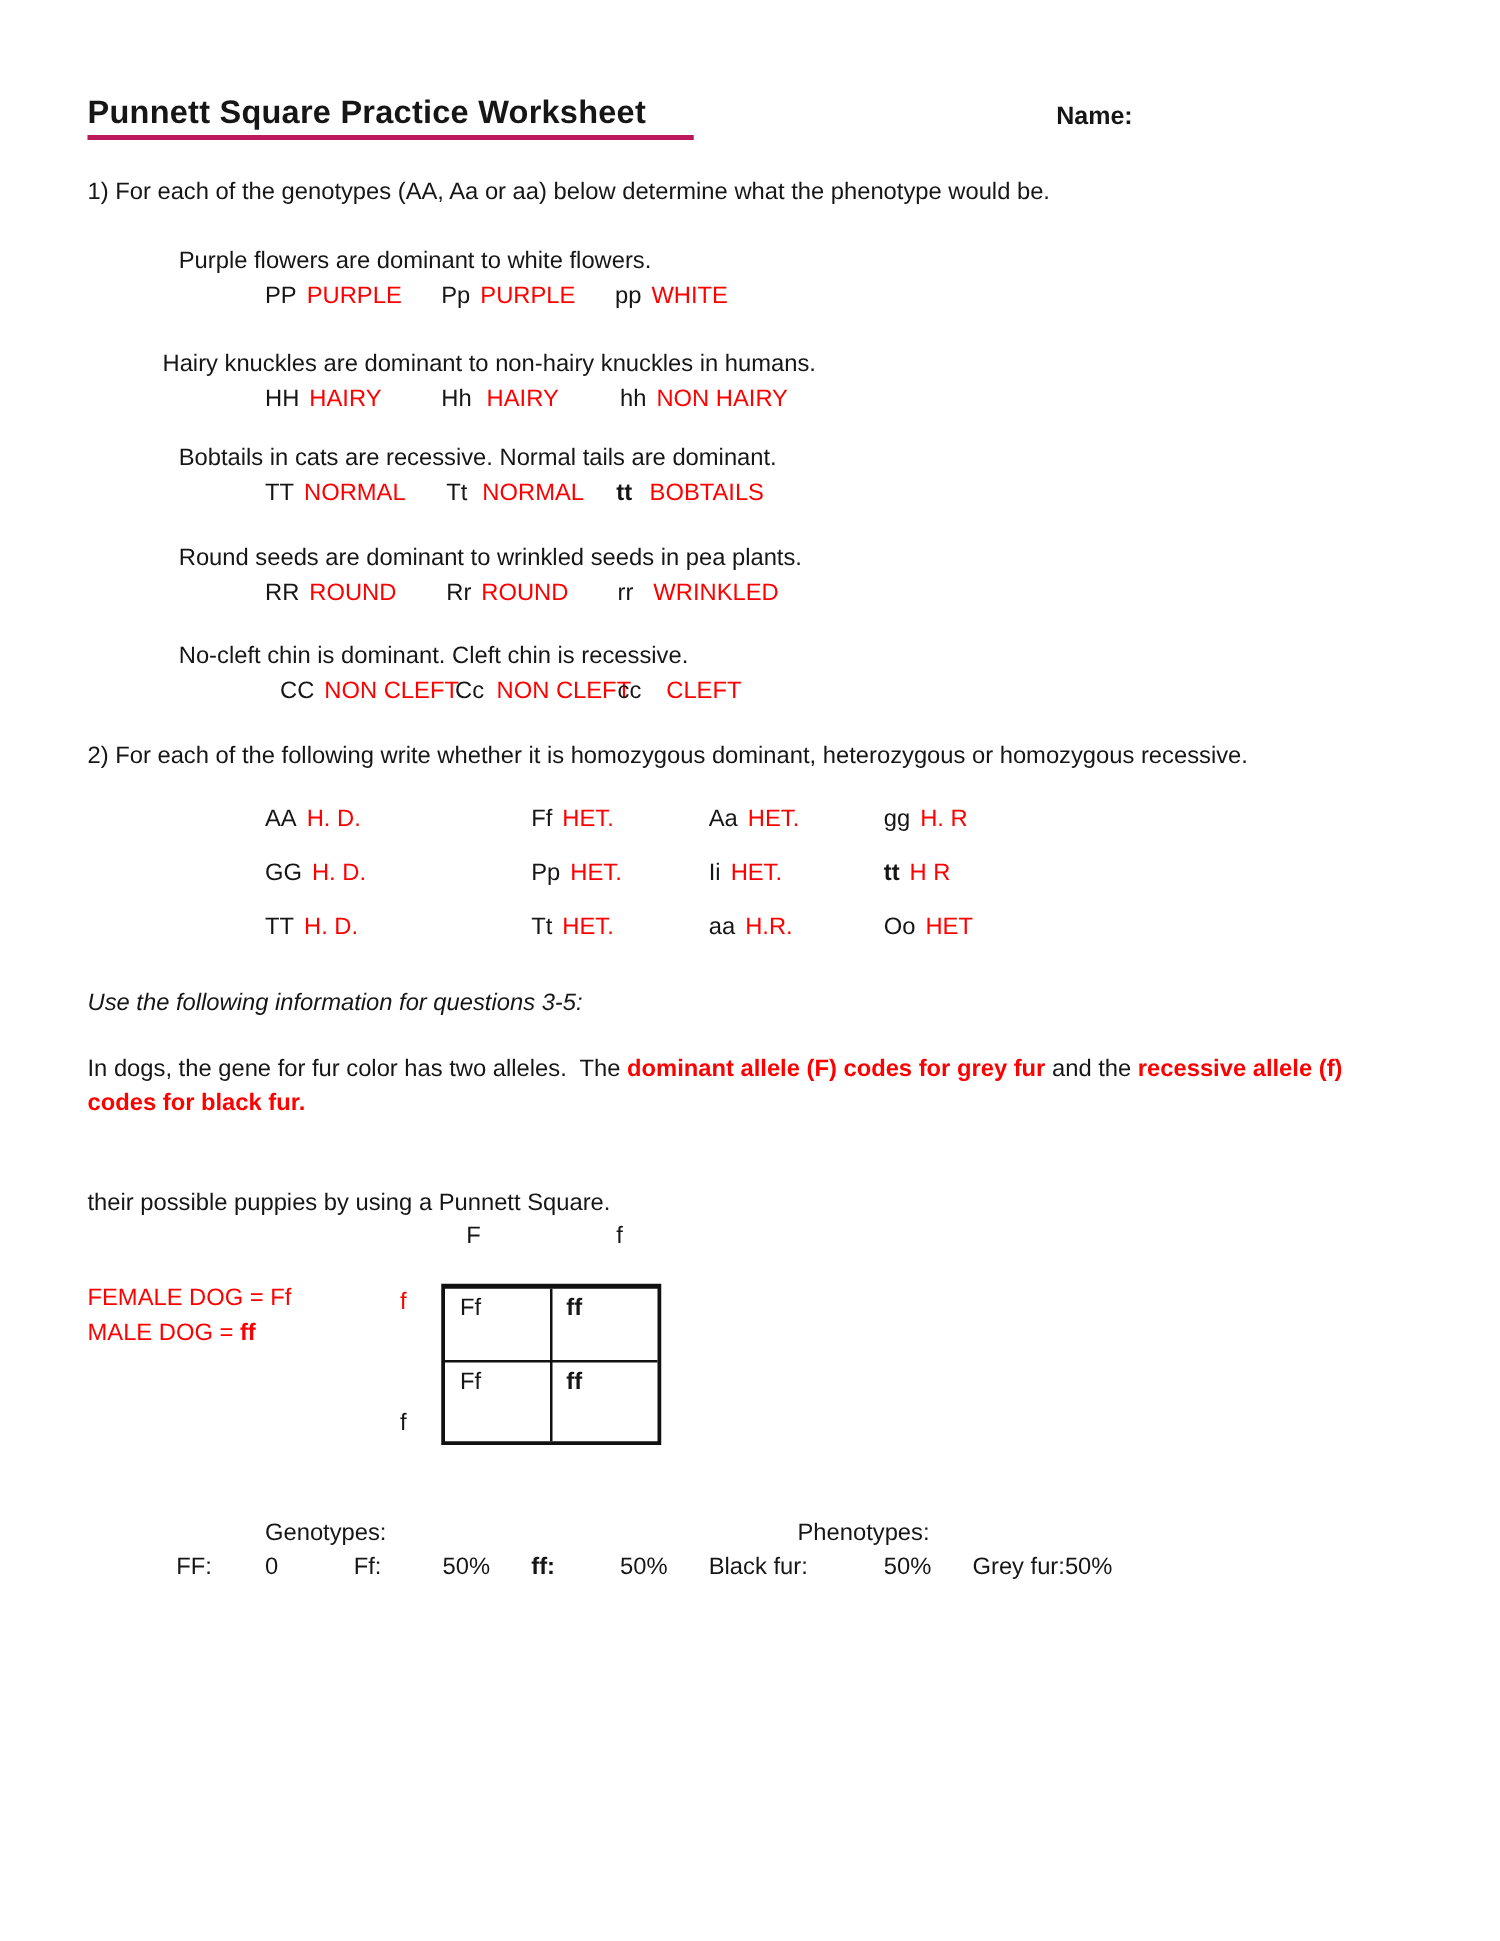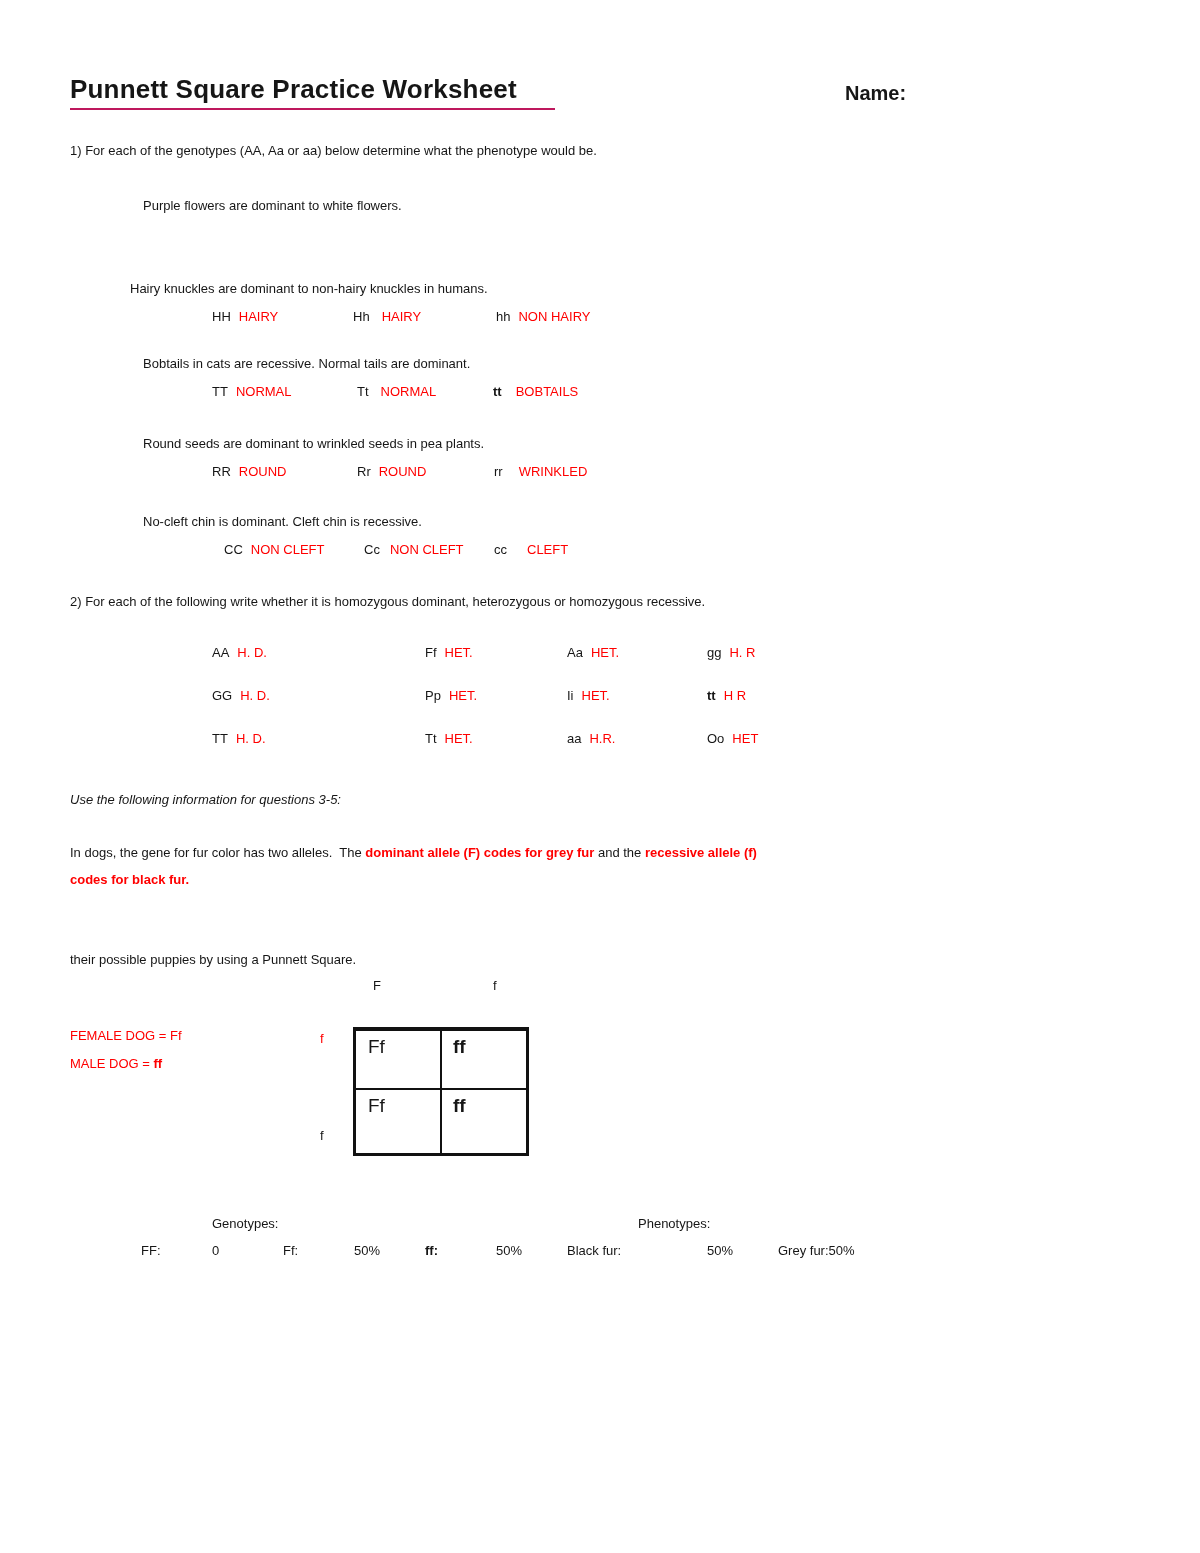--- a/index.html
+++ b/index.html
@@ -1,25 +1,25 @@
 <!DOCTYPE html>
 <html><head>
 <meta charset="utf-8">
 <style>
   html,body{margin:0;padding:0;background:#fff;}
   .page{
     position:relative;width:1200px;height:1553px;background:#ffffff;
     font-family:"Liberation Sans",sans-serif;color:#161616;overflow:hidden;
   }
-  .line{position:absolute;white-space:pre;font-size:13px;line-height:1.2;}
+  .line{position:absolute;white-space:pre;font-size:19px;line-height:1.2;}
   .red{color:#ff0000;}
   .bold{font-weight:bold;}
   .italic{font-style:italic;}
   .title{position:absolute;left:70px;top:74px;font-size:26px;font-weight:bold;letter-spacing:.2px;}
-  .title .u{display:inline-block;border-bottom:2px solid #be185d;padding:0 38px 3px 0;}
+  .title .u{display:inline-block;border-bottom:4px solid #be185d;padding:0 38px 3px 0;}
   .name{position:absolute;left:845px;top:82px;font-size:20px;font-weight:bold;}
   .pair{position:absolute;top:0;}
   .g8{margin-right:8px;}
   .g10{margin-right:10px;}
   .g12{margin-right:12px;}
   .g14{margin-right:14px;}
   .g16{margin-right:16px;}
   .g20{margin-right:20px;}
   .cell{position:absolute;top:0;}
   .psq{position:absolute;left:353px;top:1027px;width:170px;height:122px;
@@ -34,20 +34,25 @@
 <div class="page">
 
   <div class="title">
     <span class="u">Punnett Square Practice Worksheet</span>
   </div>
   <div class="name">Name:</div>
 
   <div class="line" style="left:70px;top:143px;">1) For each of the genotypes (AA, Aa or aa) below determine what the phenotype would be.</div>
 
   <div class="line" style="left:143px;top:198px;">Purple flowers are dominant to white flowers.</div>
+  <div class="line" style="left:212px;top:226px;width:600px;">
+    <span class="pair" style="left:0;"><span class="g8">PP</span><span class="red">PURPLE</span></span>
+    <span class="pair" style="left:141px;"><span class="g8">Pp</span><span class="red">PURPLE</span></span>
+    <span class="pair" style="left:280px;"><span class="g8">pp</span><span class="red">WHITE</span></span>
+  </div>
 
   <div class="line" style="left:130px;top:281px;">Hairy knuckles are dominant to non-hairy knuckles in humans.</div>
   <div class="line" style="left:212px;top:309px;width:600px;">
     <span class="pair" style="left:0;"><span class="g8">HH</span><span class="red">HAIRY</span></span>
     <span class="pair" style="left:141px;"><span class="g12">Hh</span><span class="red">HAIRY</span></span>
     <span class="pair" style="left:284px;"><span class="g8">hh</span><span class="red">NON HAIRY</span></span>
   </div>
 
   <div class="line" style="left:143px;top:356px;">Bobtails in cats are recessive. Normal tails are dominant.</div>
   <div class="line" style="left:212px;top:384px;width:600px;">

